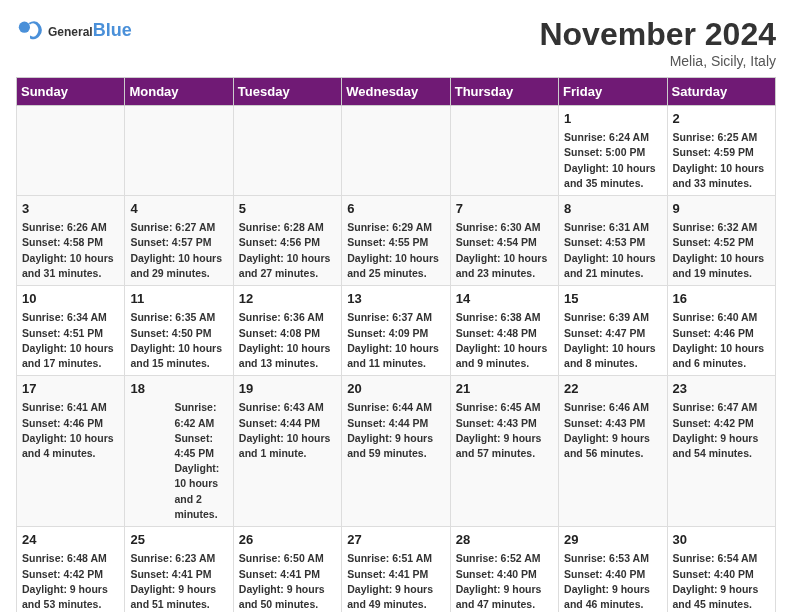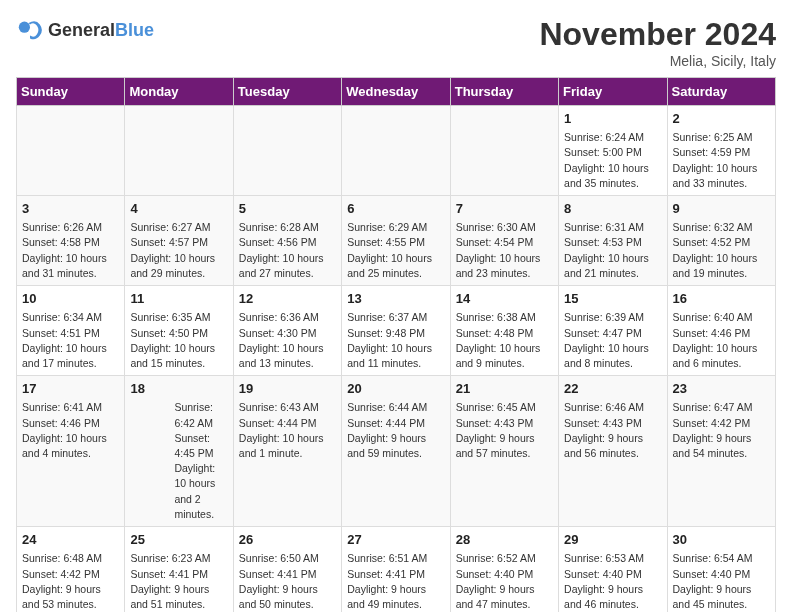--- a/index.html
+++ b/index.html
@@ -15,21 +15,21 @@
       justify-content: space-between;
       align-items: flex-start;
       margin-bottom: 8px;
     }
     .logo {
       display: flex;
       align-items: center;
       gap: 4px;
     }
     .logo-text-general {
-      font-size: 18px;
+      font-size: 12px;
       font-weight: bold;
       color: #333;
     }
     .logo-text-blue {
       font-size: 18px;
       font-weight: bold;
       color: #4a90d9;
     }
     .logo-icon {
       width: 28px;
@@ -81,20 +81,21 @@
       font-size: 13px;
       font-weight: bold;
       color: #222;
       display: block;
       margin-bottom: 2px;
     }
     .day-info {
       font-size: 10.5px;
       color: #333;
       line-height: 1.45;
+      font-weight: bold;
     }
   </style>
 </head>
 <body>
 
 <div class="header-area">
   <div class="logo">
     <svg class="logo-icon" viewBox="0 0 40 40" xmlns="http://www.w3.org/2000/svg">
       <circle cx="12" cy="16" r="8" fill="#4a90d9"></circle>
       <path d="M18 10 Q28 4 34 12 Q40 20 34 28 Q28 36 20 32 L20 28 Q26 32 30 26 Q34 20 30 14 Q26 8 20 12 Z" fill="#4a90d9"></path>
@@ -205,28 +206,28 @@
         <td>
           <span class="day-number">11</span>
           <div class="day-info" style="white-space: pre-line;">Sunrise: 6:35 AM
 Sunset: 4:50 PM
 Daylight: 10 hours
 and 15 minutes.</div>
         </td>
         <td>
           <span class="day-number">12</span>
           <div class="day-info" style="white-space: pre-line;">Sunrise: 6:36 AM
-Sunset: 4:30 PM
+Sunset: 4:08 PM
 Daylight: 10 hours
 and 13 minutes.</div>
         </td>
         <td>
           <span class="day-number">13</span>
           <div class="day-info" style="white-space: pre-line;">Sunrise: 6:37 AM
-Sunset: 9:48 PM
+Sunset: 4:09 PM
 Daylight: 10 hours
 and 11 minutes.</div>
         </td>
         <td>
           <span class="day-number">14</span>
           <div class="day-info" style="white-space: pre-line;">Sunrise: 6:38 AM
 Sunset: 4:48 PM
 Daylight: 10 hours
 and 9 minutes.</div>
         </td>

